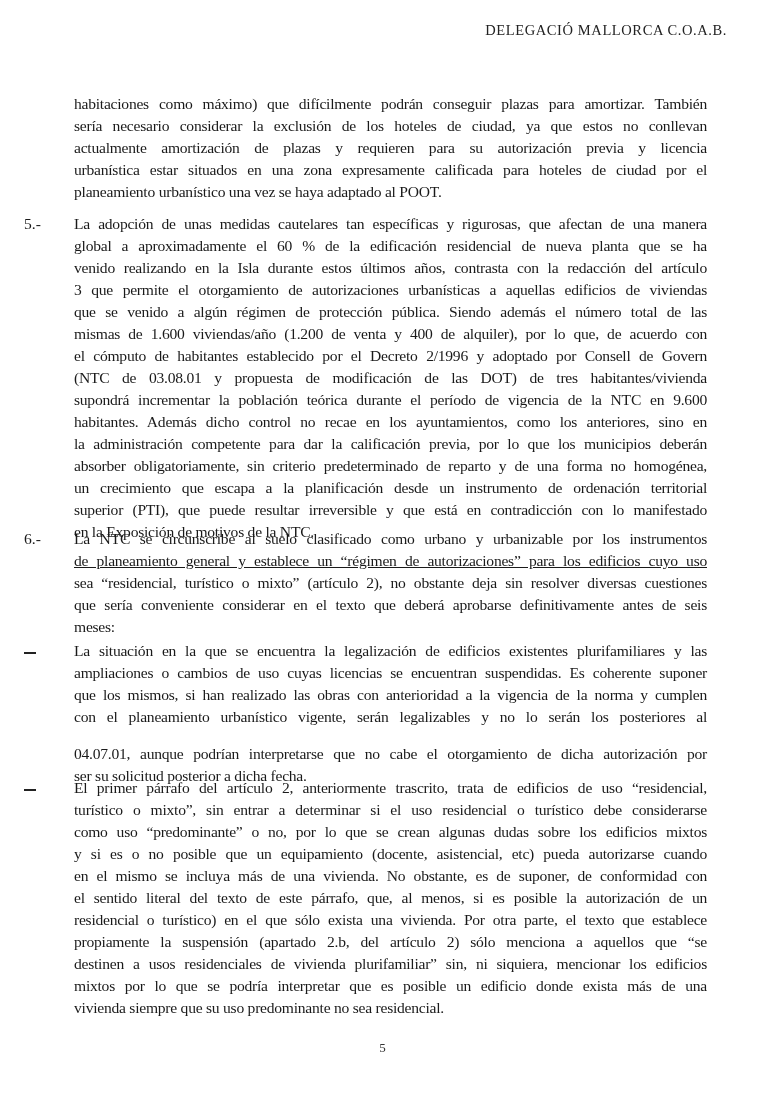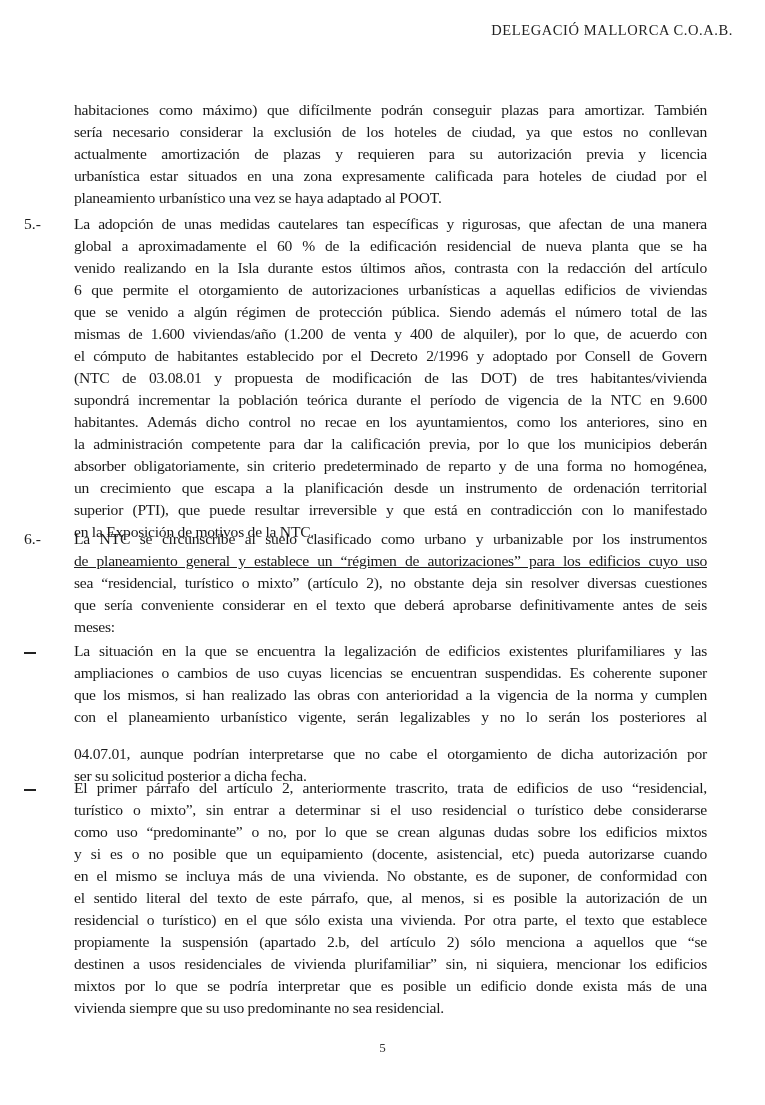--- a/index.html
+++ b/index.html
@@ -11,21 +11,21 @@
       width: 765px;
       height: 1105px;
       position: relative;
       overflow: hidden;
       font-family: "Liberation Serif", "DejaVu Serif", serif;
       color: #1a1a1a;
     }
     .header {
       position: absolute;
       top: 22px;
-      right: 32px;
+      right: 38px;
       font-size: 14.5px;
       letter-spacing: 0.6px;
       color: #222;
     }
     .block {
       position: absolute;
       left: 74px;
       width: 633px;
       font-size: 15.6px;
       line-height: 22px;
@@ -62,34 +62,34 @@
       text-align: center;
       font-size: 13px;
       color: #333;
     }
   </style>
 </head>
 <body>
 
 <div class="header">DELEGACIÓ MALLORCA C.O.A.B.</div>
 
-<div class="block" style="top:99px;">
+<div class="block" style="top:93px;">
   <span class="line" style="display: block;">habitaciones como máximo) que difícilmente podrán conseguir plazas para amortizar. También</span>
   <span class="line" style="display: block;">sería necesario considerar la exclusión de los hoteles de ciudad, ya que estos no conllevan</span>
   <span class="line" style="display: block;">actualmente amortización de plazas y requieren para su autorización previa y licencia</span>
   <span class="line" style="display: block;">urbanística estar situados en una zona expresamente calificada para hoteles de ciudad por el</span>
   <span class="line last" style="display: block;">planeamiento urbanístico una vez se haya adaptado al POOT.</span>
 </div>
 
 <span class="label" style="top:213px;">5.-</span>
 <div class="block" style="top:213px;">
   <span class="line" style="display: block;">La adopción de unas medidas cautelares tan específicas y rigurosas, que afectan de una manera</span>
   <span class="line" style="display: block;">global a aproximadamente el 60 % de la edificación residencial de nueva planta que se ha</span>
   <span class="line" style="display: block;">venido realizando en la Isla durante estos últimos años, contrasta con la redacción del artículo</span>
-  <span class="line" style="display: block;">6 que permite el otorgamiento de autorizaciones urbanísticas a aquellas edificios de viviendas</span>
+  <span class="line" style="display: block;">3 que permite el otorgamiento de autorizaciones urbanísticas a aquellas edificios de viviendas</span>
   <span class="line" style="display: block;">que se venido a algún régimen de protección pública. Siendo además el número total de las</span>
   <span class="line" style="display: block;">mismas de 1.600 viviendas/año (1.200 de venta y 400 de alquiler), por lo que, de acuerdo con</span>
   <span class="line" style="display: block;">el cómputo de habitantes establecido por el Decreto 2/1996 y adoptado por Consell de Govern</span>
   <span class="line" style="display: block;">(NTC de 03.08.01 y propuesta de modificación de las DOT) de tres habitantes/vivienda</span>
   <span class="line" style="display: block;">supondrá incrementar la población teórica durante el período de vigencia de la NTC en 9.600</span>
   <span class="line" style="display: block;">habitantes. Además dicho control no recae en los ayuntamientos, como los anteriores, sino en</span>
   <span class="line" style="display: block;">la administración competente para dar la calificación previa, por lo que los municipios deberán</span>
   <span class="line" style="display: block;">absorber obligatoriamente, sin criterio predeterminado de reparto y de una forma no homogénea,</span>
   <span class="line" style="display: block;">un crecimiento que escapa a la planificación desde un instrumento de ordenación territorial</span>
   <span class="line" style="display: block;">superior (PTI), que puede resultar irreversible y que está en contradicción con lo manifestado</span>

